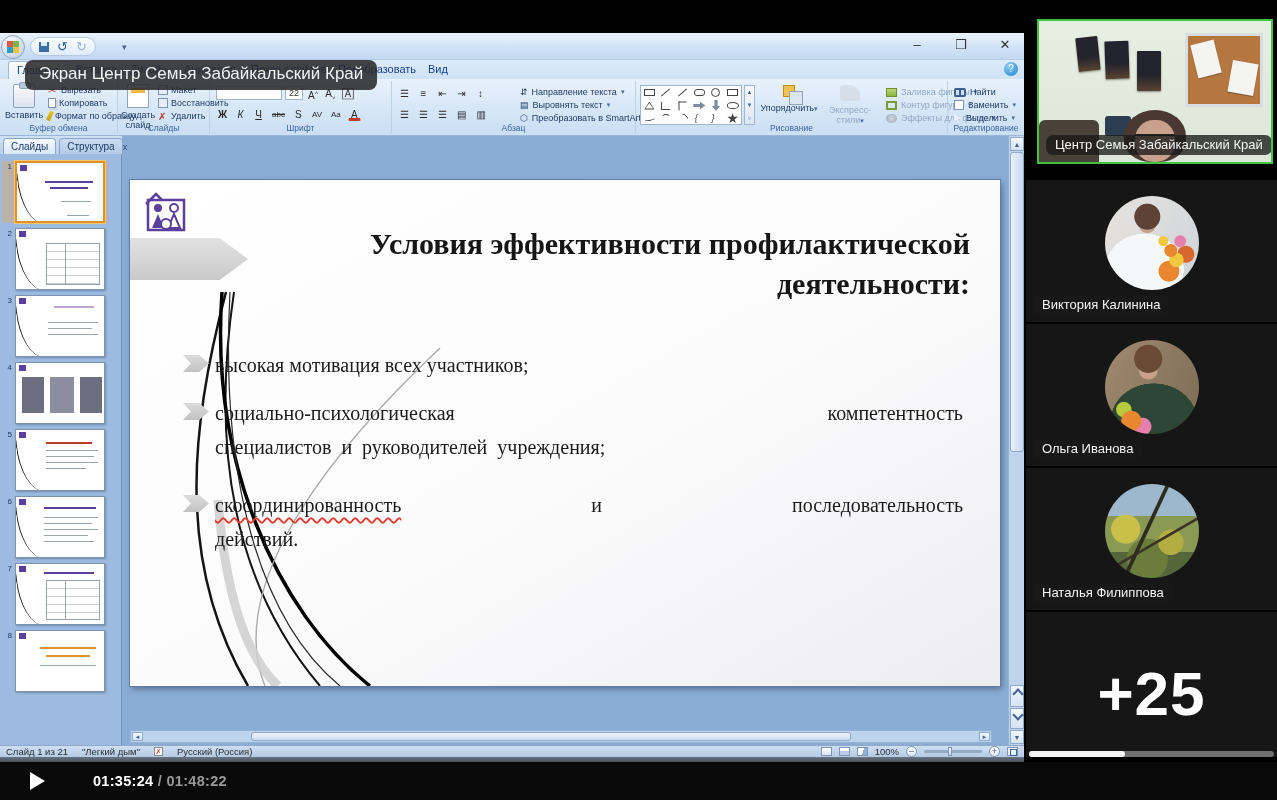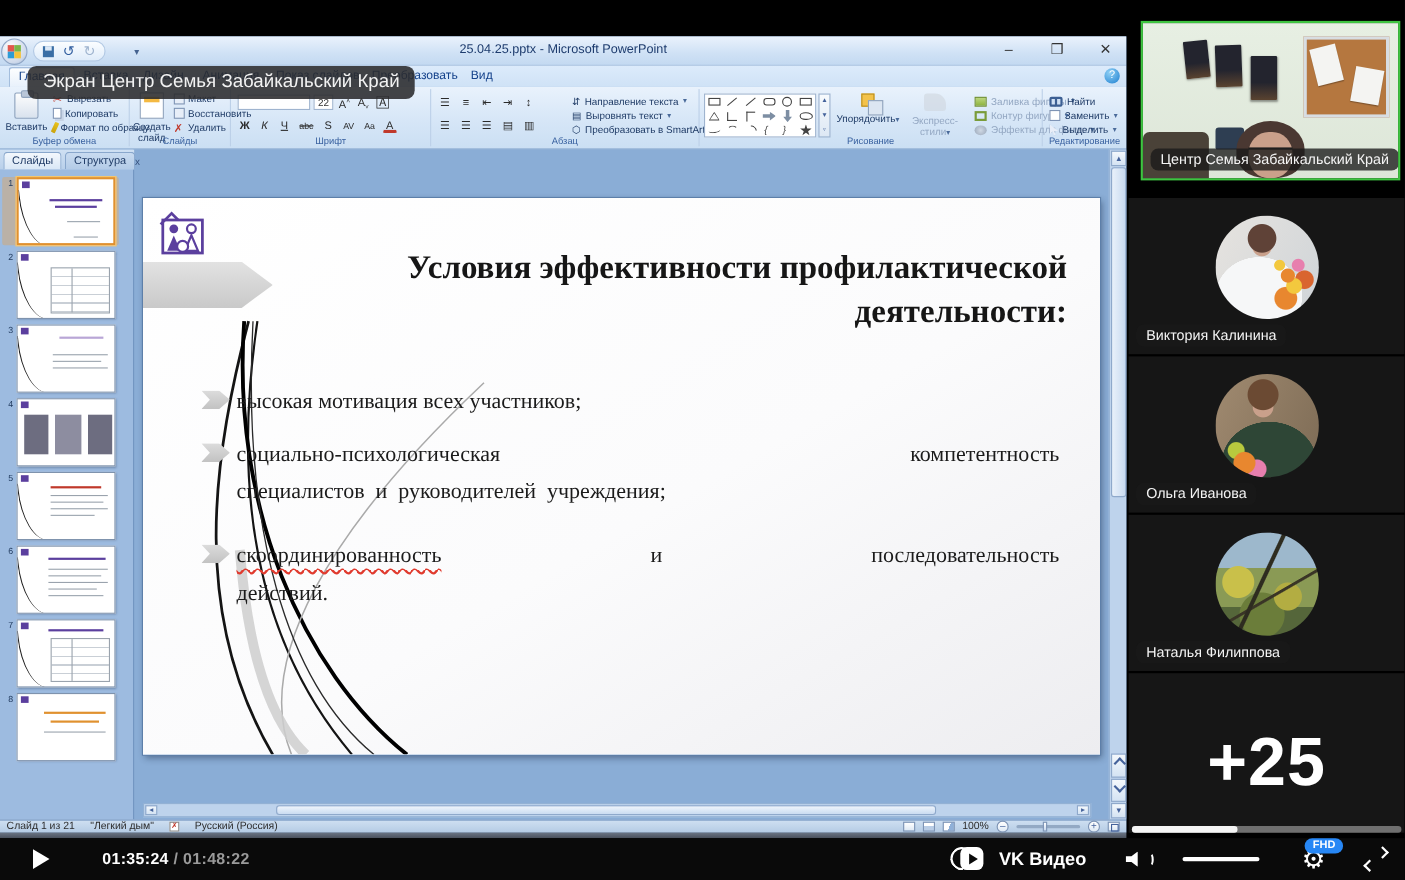--- a/index.html
+++ b/index.html
@@ -229,21 +229,20 @@
             <i></i>
             <i></i>
           </span>
         </div>
       <div class="qat">
         <span class="floppy"></span>
         <span class="glyph">↺</span>
         <span class="glyph dis">↻</span>
       </div>
       <span class="qat-more">▾</span>
-      <div class="wtitle">25.04.25.pptx - Microsoft PowerPoint</div>
       <div class="winbtns">
         <span class="winbtn">–</span>
         <span class="winbtn">❒</span>
         <span class="winbtn">✕</span>
       </div>
     </div>
 
     <div class="tabsrow">
       <span class="rtab active" style="left:8px">Главная</span>
       <span class="rtab" style="left:68px">Вставка</span>
@@ -640,36 +639,14 @@
     <div class="side-scroll">
       <span class="side-thumb"></span>
     </div>
   </div>
 
   <div class="playerbar">
     <span class="playtri"></span>
     <span class="timetxt">
       <span>01:35:24</span><span class="sep"> / </span><span class="total">01:48:22</span>
     </span>
-    <span class="rightctl">
-      <span class="vklogo">
-          <span class="vkring"></span>
-          <span class="vksq">
-            <i></i>
-          </span>
-        </span>
-      <span class="brandtxt">VK Видео</span>
-      <span class="volume">
-        <span class="spk"></span>
-        <span class="volarc"></span>
-      </span>
-      <span class="volslider"></span>
-      <span class="gearwrap">
-        <span class="gear">⚙</span>
-        <span class="fhd">FHD</span>
-      </span>
-      <span class="expand">
-          <i class="tr"></i>
-          <i class="bl"></i>
-        </span>
-    </span>
   </div>
 </div>
 
 </body></html>

